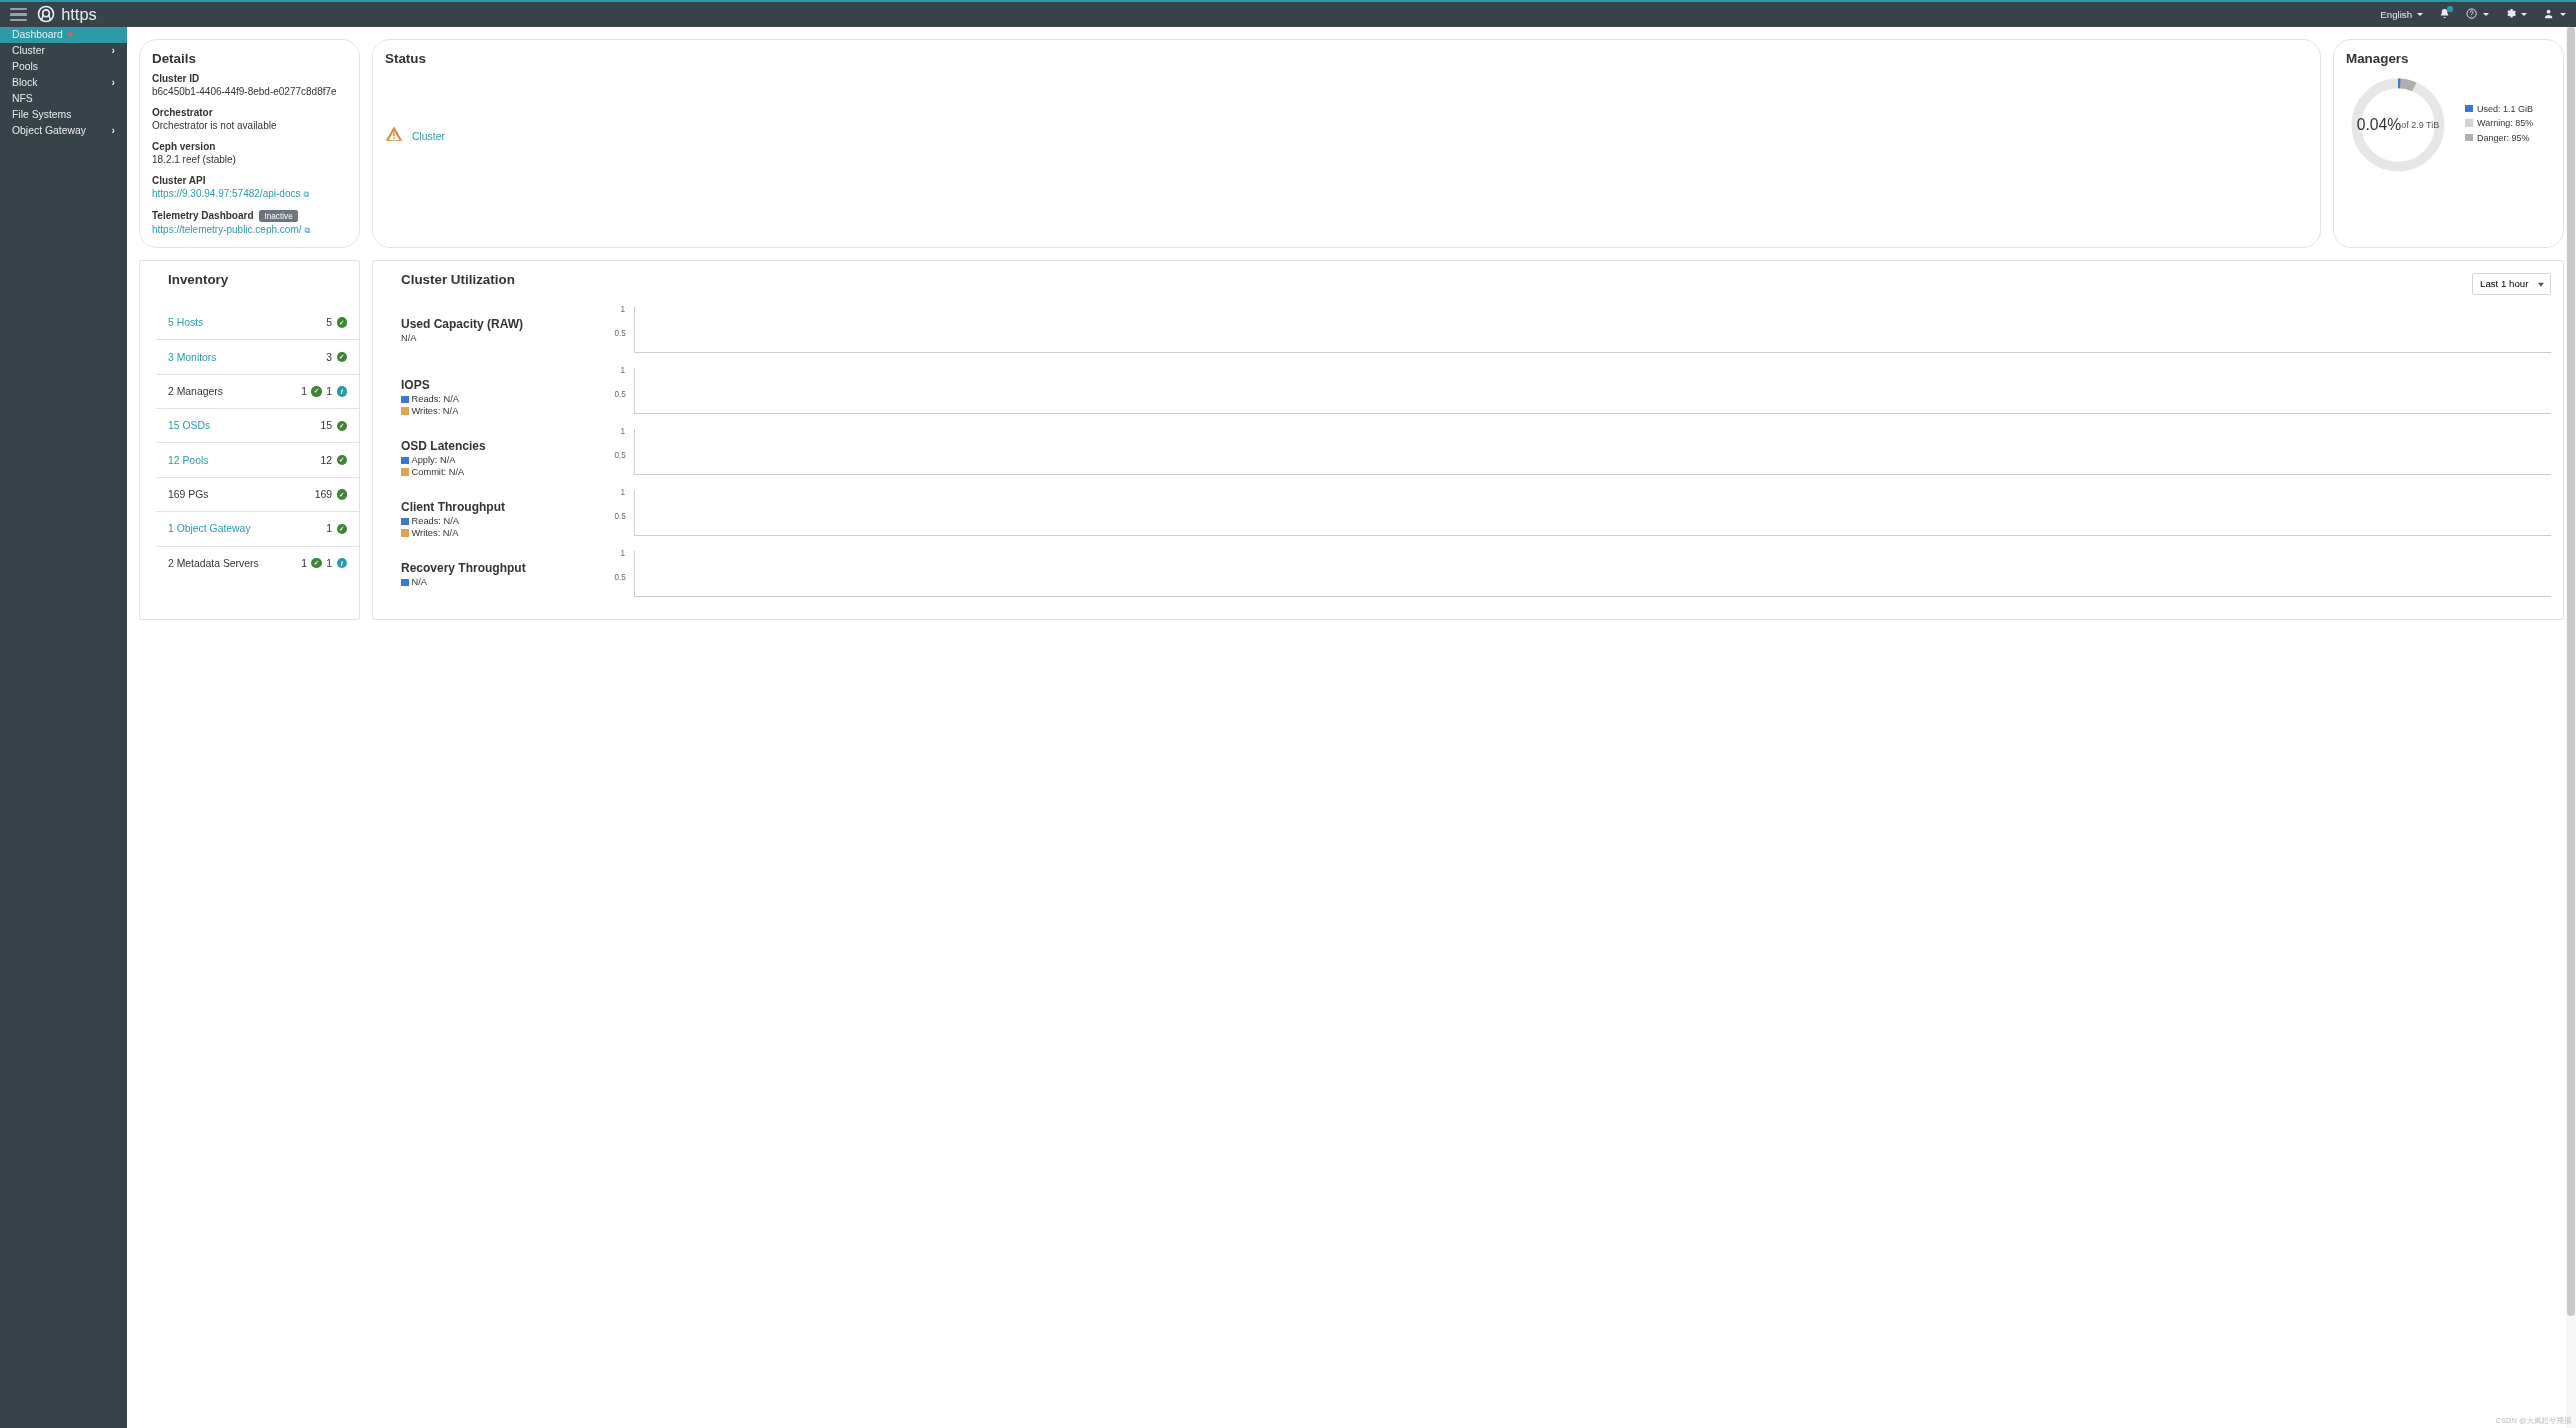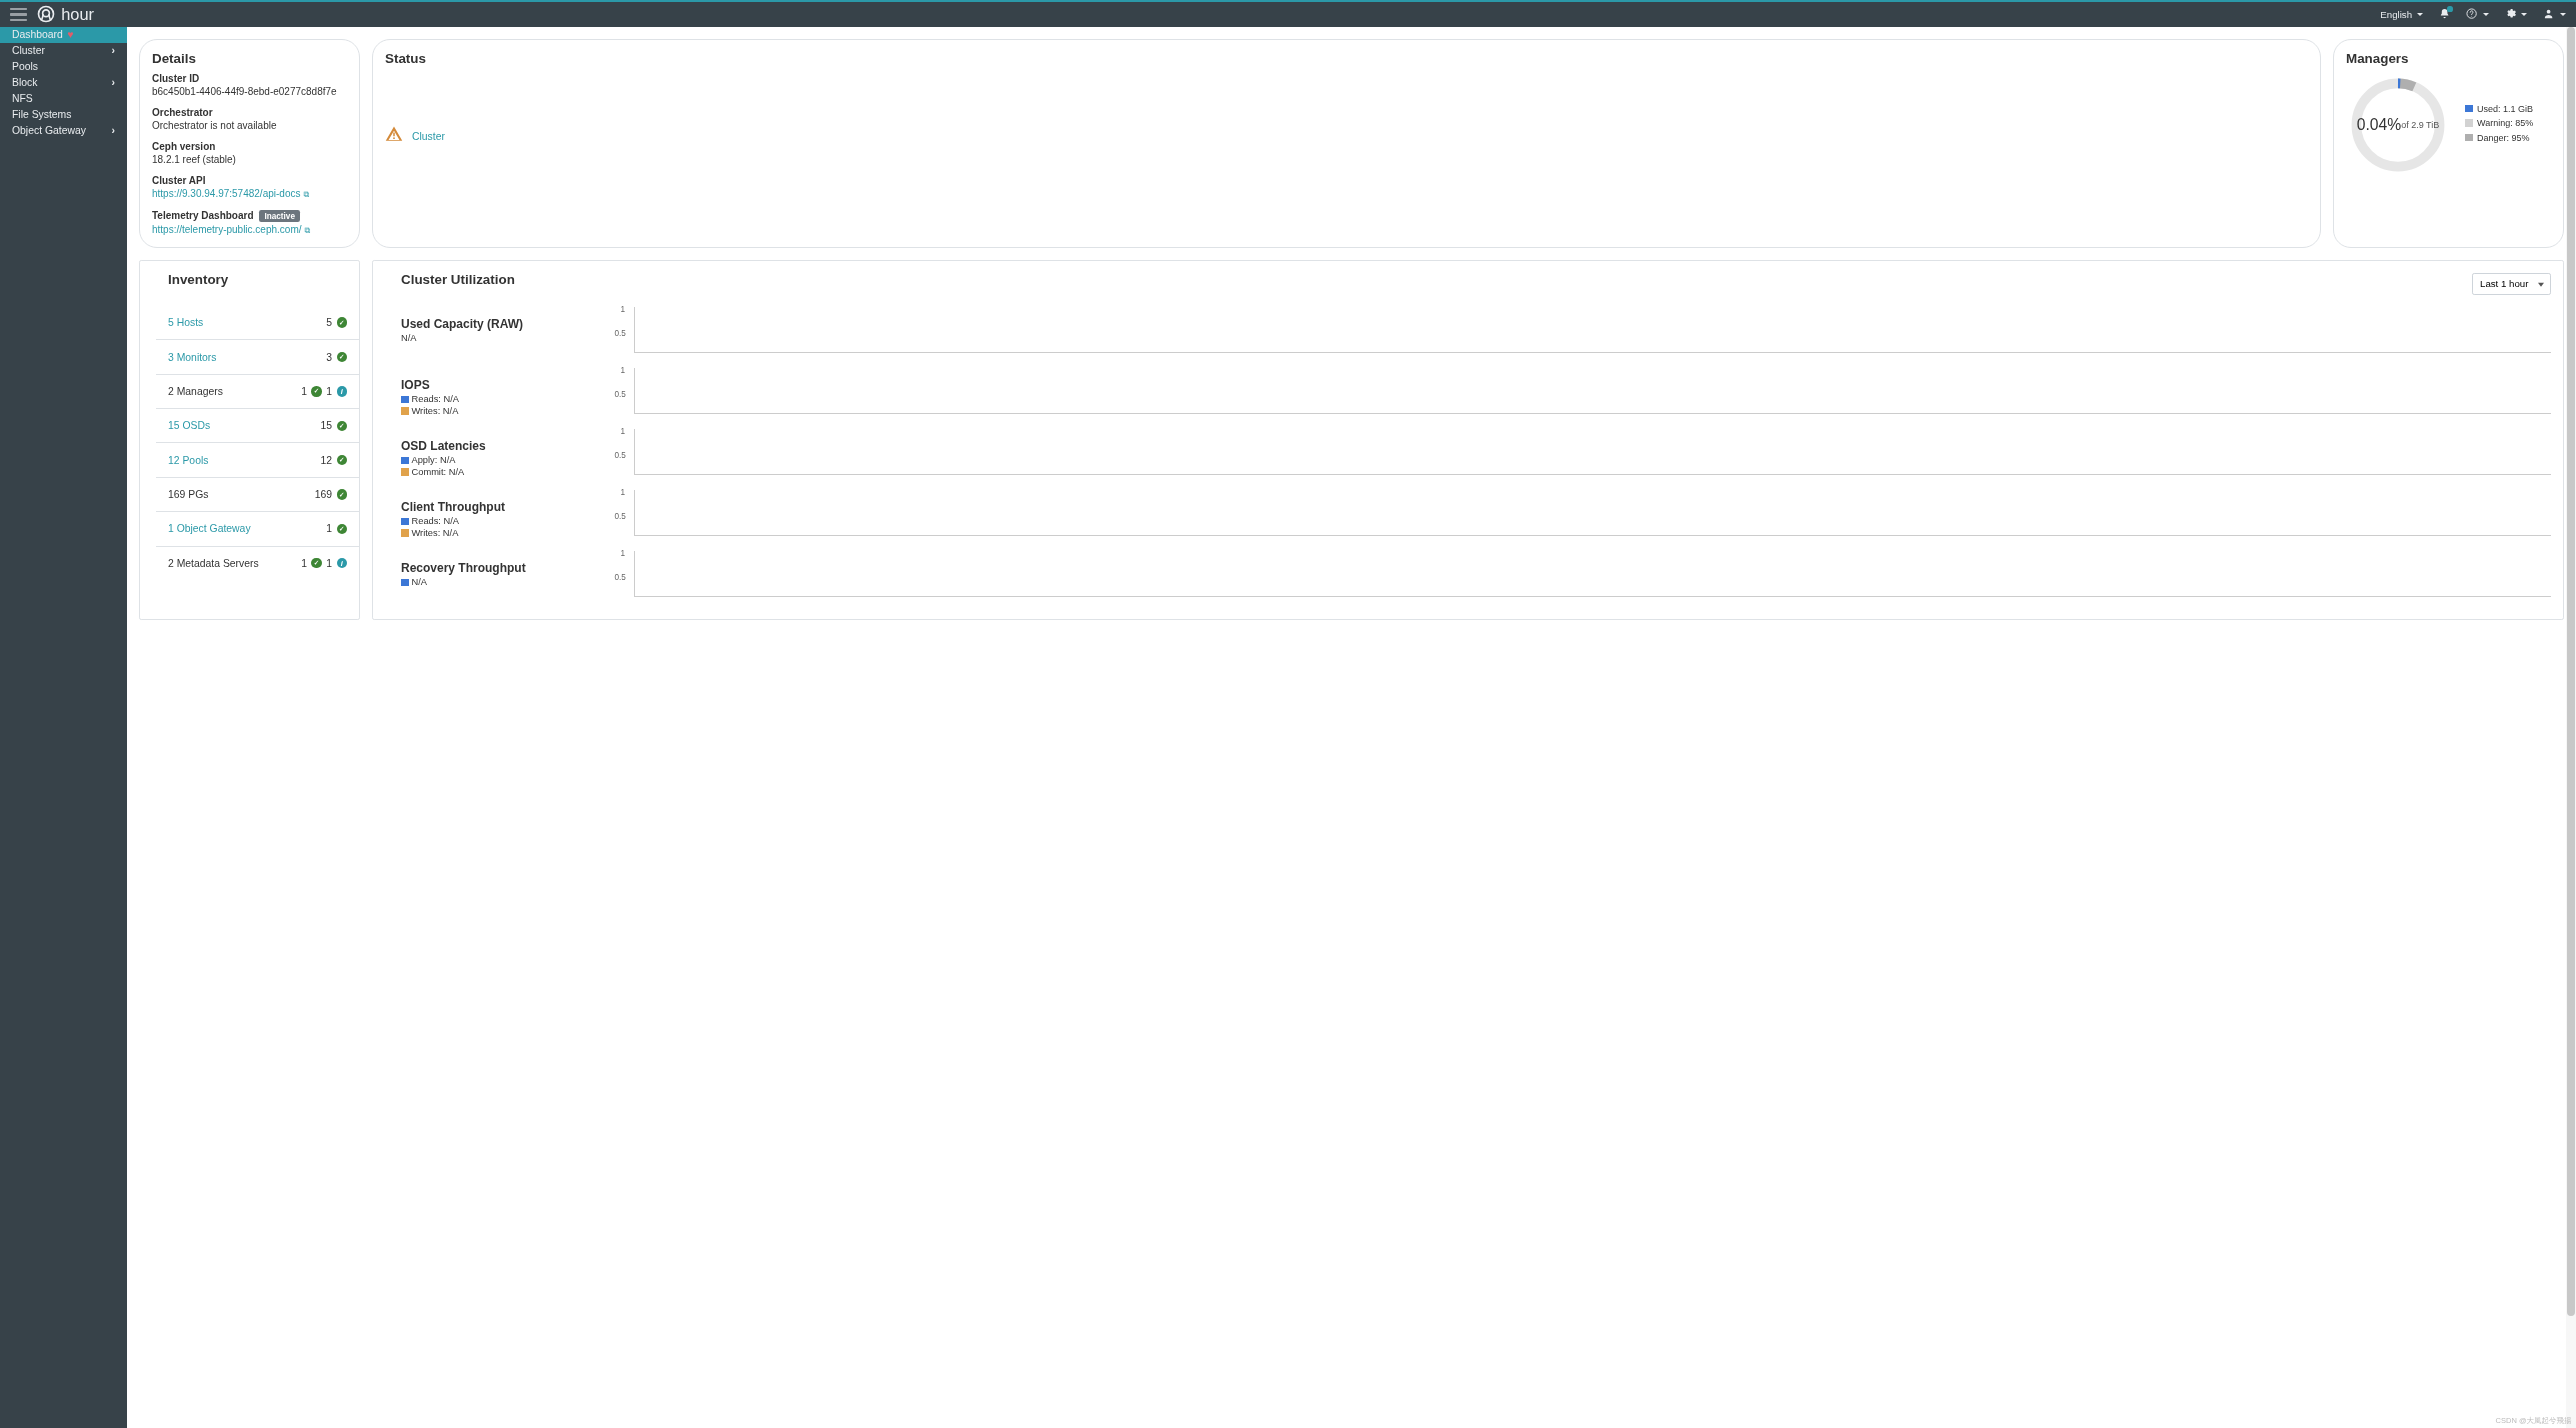--- a/index.html
+++ b/index.html
@@ -29,21 +29,21 @@
 .card { border: 0.7px solid #dee2e6; border-radius: 2.2px; background: #fff; padding-left: 16px; }
 .card-pad { padding: 11.2px 12px; border-radius: 18px; }
 .card h2 { font-size: 13.4px; font-weight: 700; margin-bottom: 7.5px; color: #333; }
 
 .details-block { margin-bottom: 10.4px; }
 .details-block:last-child { margin-bottom: 0; }
 .details-label { font-weight: 700; font-size: 10px; margin-bottom: 1.5px; }
 .details-value { font-size: 10px; color: #333; }
 .link { color: #2b99a8; text-decoration: none; }
 .ext-icon { margin-left: 3px; font-size: 8.2px; color: #2b99a8; }
-.badge { display: inline-block; background: #6c757d; color: #fff; font-size: 8.2px; padding: 1.5px 5.2px; border-radius: 2.2px; font-weight: 700; vertical-align: middle; margin-left: 3px; }
+.badge { display: inline-block; background: #6c757d; color: #fff; font-size: 8.2px; padding: 1.5px 5.2px; border-radius: 2.2px; font-weight: 400; vertical-align: middle; margin-left: 3px; }
 
 .status-body { min-height: 112px; display: flex; flex-direction: column;}
 .status-row { display: flex; align-items: center; gap: 9px; margin-top: 52px; }
 .warn-icon { color: #d48a3a; font-size: 18px; }
 
 .capacity-body { display: flex; gap: 15px; align-items: center; }
 .donut-wrap { position: relative; width: 104px; height: 104px; }
 .donut-center { position: absolute; top: 0; left: 0; right: 0; bottom: 0; display: flex; flex-direction: row; align-items: center; justify-content: center; }
 .donut-pct { font-size: 15.7px; font-weight: 400; }
 .donut-sub { font-size: 9px; color: #555; }
@@ -90,21 +90,21 @@
     </div>
   <div class="brand">
     <span class="brand-mark">
       <svg width="18" height="18" viewBox="0 0 24 24" fill="none" stroke="#e9ecef" stroke-width="2.2">
         <circle cx="12" cy="12" r="10"></circle>
         <circle cx="12" cy="11" r="4.5"></circle>
         <path d="M6 20 q2 -4 2 -7" stroke-linecap="round"></path>
         <path d="M18 20 q-2 -4 -2 -7" stroke-linecap="round"></path>
       </svg>
     </span>
-    <span>hour</span>
+    <span>https</span>
   </div>
   <div class="spacer"></div>
   <div class="nav-right">
     <div class="item">
       <span>English</span>
       <span class="caret"></span>
     </div>
     <div class="item bell-wrap">
       <span>
         <svg width="11.2" height="11.2" viewBox="0 0 24 24" fill="#e9ecef">

